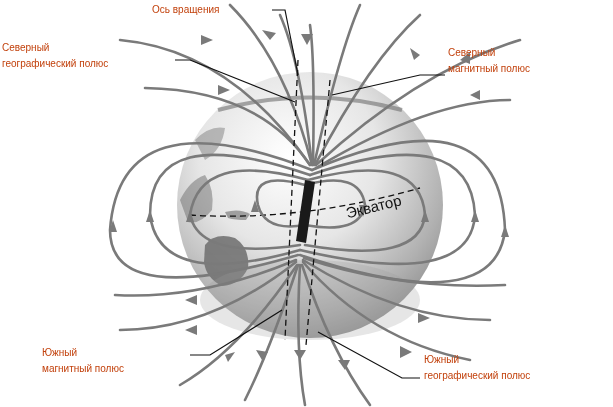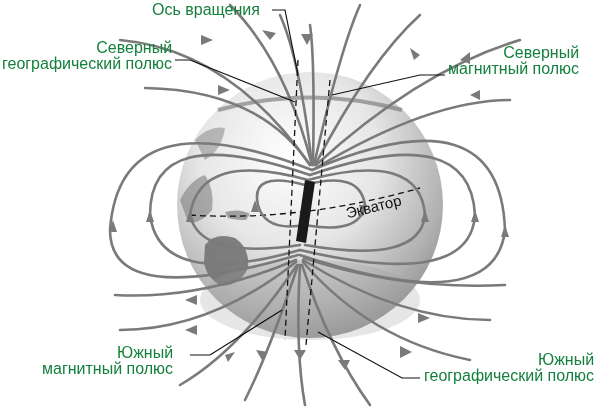--- a/index.html
+++ b/index.html
@@ -1,24 +1,24 @@
 <!DOCTYPE html>
 <html><head>
   <meta charset="utf-8">
   <style>
     html, body { margin: 0; padding: 0; background: #ffffff; }
     body { width: 613px; height: 407px; overflow: hidden; position: relative; }
     #diagram { position: absolute; left: 0; top: 0; width: 613px; height: 407px; }
     .label {
       position: absolute;
       font-family: "Liberation Sans", sans-serif;
-      font-size: 16px;
+      font-size: 10px;
       line-height: 16px;
-      color: #15803d;
-      text-align: right;
+      color: #c2410c;
+      text-align: left;
       white-space: nowrap;
     }
     .label span { display: block; }
     .field { fill: none; stroke: #7a7a7a; stroke-width: 2.6; stroke-linecap: round; }
     .arrow { fill: #7a7a7a; }
     .leader { fill: none; stroke: #111; stroke-width: 1.2; }
     .axis { fill: none; stroke: #111; stroke-width: 1.3; stroke-dasharray: 6 4; }
     .equator { fill: none; stroke: #111; stroke-width: 1.3; stroke-dasharray: 6 4; }
     #equator-label {
       position: absolute;

